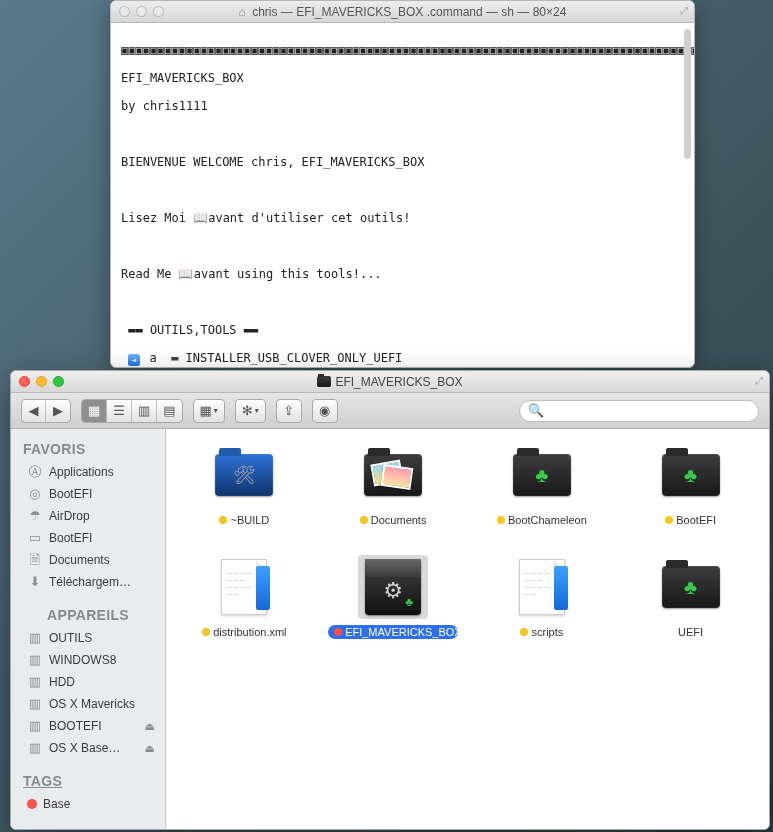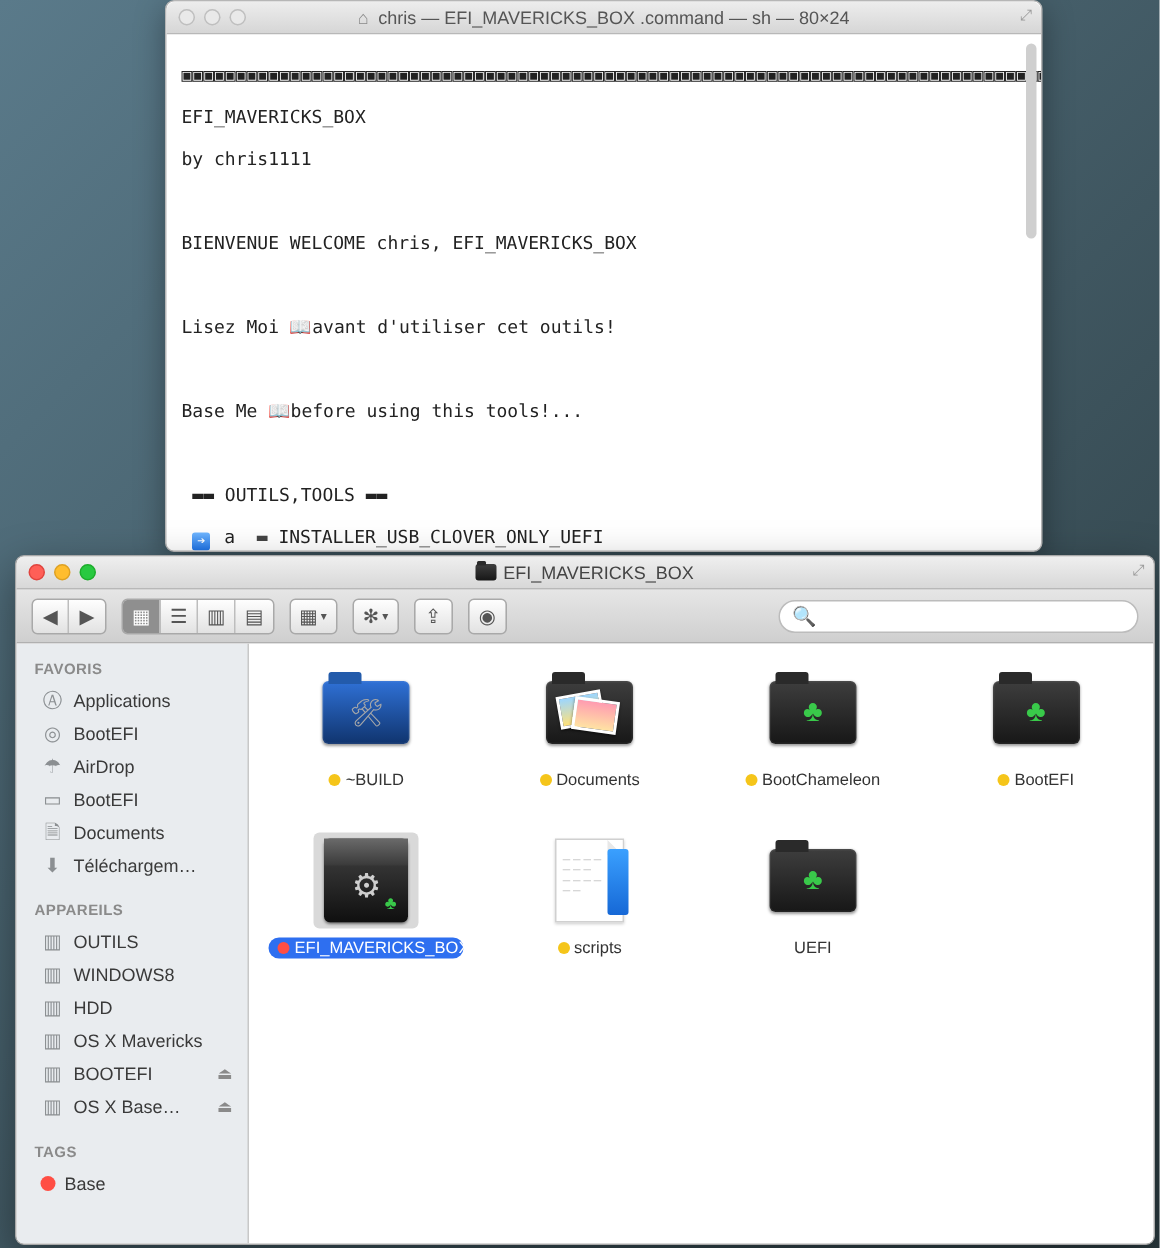--- a/index.html
+++ b/index.html
@@ -78,21 +78,21 @@
     height:22px; border-radius:11px; border:1px solid #bcbcbc;
     background:#fff; display:flex; align-items:center; padding:0 8px; color:#999;
   }
   .searchbox input { border:none; outline:none; width:100%; font-size:11px; background:transparent;}
 
   .finder-main { flex:1; display:flex; overflow:hidden; }
   .sidebar {
     width:155px; background:#e9ecef; border-right:1px solid #c8c8c8;
     padding:8px 0; font-size:12px; color:#555; overflow:hidden;
   }
-  .sb-head { font-size:10px; color:#8a8a8a; font-weight:bold; padding:4px 12px 4px 12px; letter-spacing:.3px;}
+  .sb-head { font-size:14px; color:#8a8a8a; font-weight:bold; padding:4px 12px 4px 12px; letter-spacing:.3px;}
   .sb-item { display:flex; align-items:center; gap:6px; padding:2px 10px 2px 16px; line-height:18px; color:#3a3a3a;}
   .sb-icon { width:16px; height:16px; display:flex; align-items:center; justify-content:center; color:#8b8f92; font-size:13px;}
   .eject { margin-left:auto; color:#8a8a8a; font-size:11px;}
   .tagdot{ width:10px;height:10px;border-radius:50%; }
 
   .content {
     flex:1; background:#fff; padding:14px 4px 4px 4px; overflow:auto;
   }
   .grid { display:grid; grid-template-columns: repeat(4, 1fr); gap-row:24px;}
   .item { display:flex; flex-direction:column; align-items:center; margin-bottom:28px; cursor:default;}
@@ -167,21 +167,21 @@
   </div>
   <div class="term-body">
 <span class="term-row">▣▣▣▣▣▣▣▣▣▣▣▣▣▣▣▣▣▣▣▣▣▣▣▣▣▣▣▣▣▣▣▣▣▣▣▣▣▣▣▣▣▣▣▣▣▣▣▣▣▣▣▣▣▣▣▣▣▣▣▣▣▣▣▣▣▣▣▣▣▣▣▣▣▣▣▣▣▣▣▣</span>
 <span class="term-row">EFI_MAVERICKS_BOX</span>
 <span class="term-row">by chris1111</span>
 <span class="term-row"> </span>
 <span class="term-row">BIENVENUE WELCOME chris, EFI_MAVERICKS_BOX</span>
 <span class="term-row"> </span>
 <span class="term-row">Lisez Moi 📖avant d'utiliser cet outils!</span>
 <span class="term-row"> </span>
-<span class="term-row">Base Me 📖before using this tools!...</span>
+<span class="term-row">Read Me 📖avant using this tools!...</span>
 <span class="term-row"> </span>
 <span class="term-row"> ▬▬ OUTILS,TOOLS ▬▬</span>
 <div id="term-options"><span class="term-row"> <span class="bullet-arrow">➔</span> a  <span class="dash">▬</span> INSTALLER_USB_CLOVER_ONLY_UEFI</span><span class="term-row">  b  <span class="dash">▬</span> PACKAGER_CLOVER_LEGACY_EFI</span></div>
 
 
 
   </div>
   <div class="term-scroll"></div>
 </div>
 
@@ -272,21 +272,21 @@
           </div>
           <div class="sb-item">
             <span class="sb-icon">🗎</span>
             <span>Documents</span>
           </div>
           <div class="sb-item">
             <span class="sb-icon">⬇</span>
             <span>Téléchargem…</span>
           </div>
         </div>
-      <div class="sb-head" style="margin-top:10px;">APPAREILS</div>
+      <div class="sb-head" style="margin-top:10px;text-align:center;">APPAREILS</div>
       <div id="sb-appareils">
           <div class="sb-item">
             <span class="sb-icon">▥</span>
             <span>OUTILS</span>
           </div>
           <div class="sb-item">
             <span class="sb-icon">▥</span>
             <span>WINDOWS8</span>
           </div>
           <div class="sb-item">
@@ -301,21 +301,21 @@
             <span class="sb-icon">▥</span>
             <span>BOOTEFI</span>
             <span class="eject">⏏</span>
           </div>
           <div class="sb-item">
             <span class="sb-icon">▥</span>
             <span>OS X Base…</span>
             <span class="eject">⏏</span>
           </div>
         </div>
-      <div class="sb-head" style="margin-top:10px;">TAGS</div>
+      <div class="sb-head" style="margin-top:10px;text-decoration:underline;">TAGS</div>
       <div id="sb-tags">
           <div class="sb-item">
             <span class="tagdot" style="background:#ff4e44"></span>
             <span>Base</span>
           </div>
         </div>
     </div>
 
     <div class="content">
       <div class="grid" id="grid">
@@ -357,20 +357,32 @@
             <div class="icon-wrap">
               <div class="folder">
                 <span class="decor clover">♣</span>
               </div>
             </div>
             <div class="item-label">
               <span class="label-dot" style="background:#f5c51a"></span>
               <span>BootEFI</span>
             </div>
           </div>
+          <div class="item">
+            <div class="icon-wrap">
+              <div class="xmldoc">
+                <span class="decor">─ ─ ─ ─<br>─ ─ ─<br>─ ─ ─ ─<br>─ ─</span>
+                <span class="tagband"></span>
+              </div>
+            </div>
+            <div class="item-label">
+              <span class="label-dot" style="background:#f5c51a"></span>
+              <span>distribution.xml</span>
+            </div>
+          </div>
           <div class="item selected">
             <div class="icon-wrap">
               <div class="pkg-box">
                 <span class="decor">⚙</span>
                 <span class="clover">♣</span>
               </div>
             </div>
             <div class="item-label">
               <span class="label-dot" style="background:#ff4e44"></span>
               <span>EFI_MAVERICKS_BOX</span>

